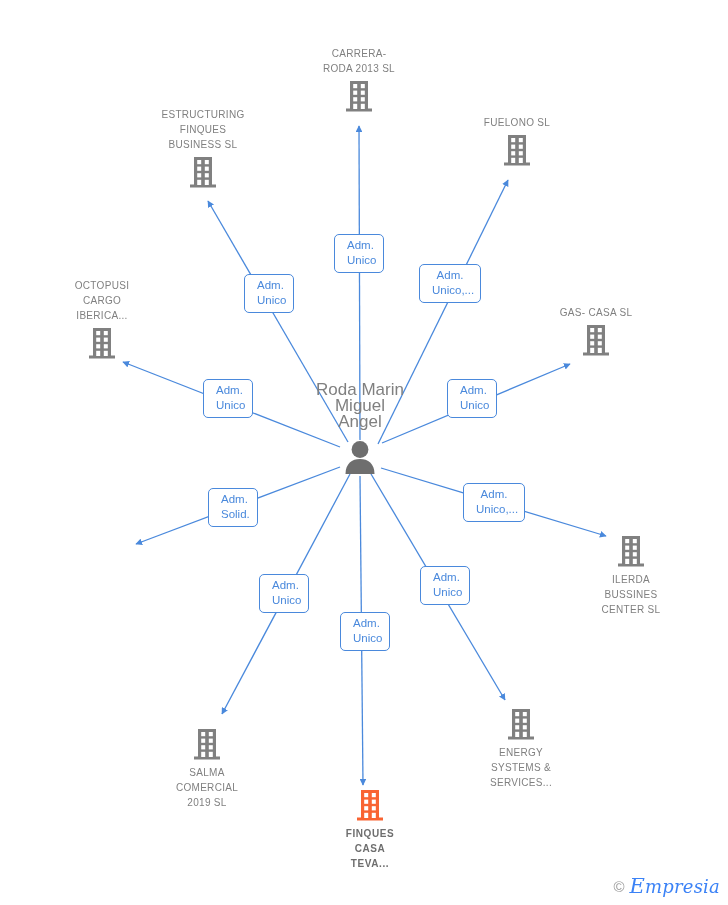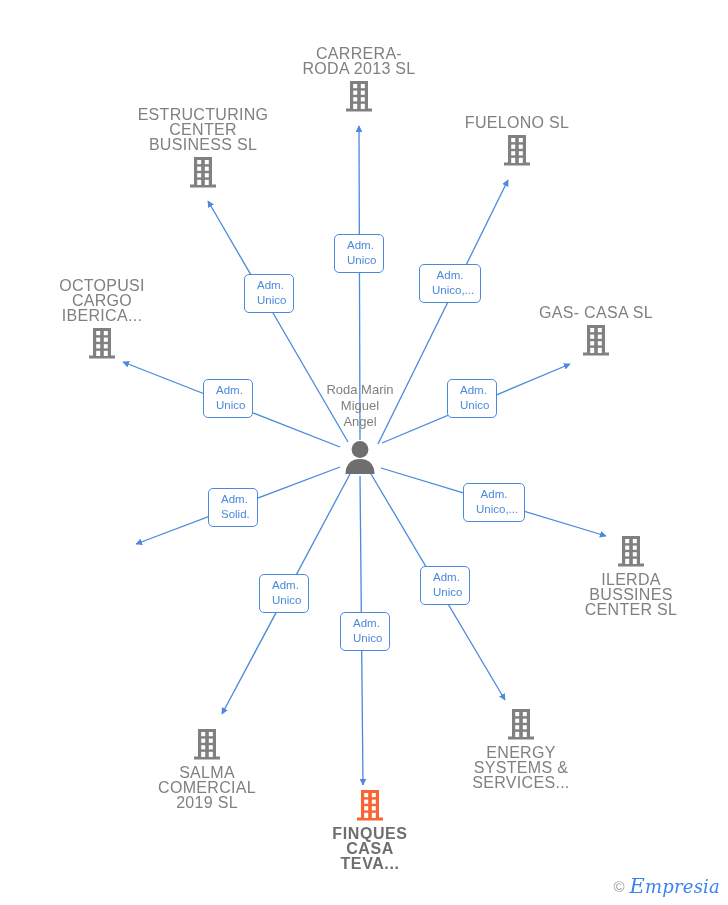--- a/index.html
+++ b/index.html
@@ -34,39 +34,39 @@
     margin-left: -75px;
     text-align: center;
     line-height: 15px;
   }
   .node .glyph {
     display: block;
     line-height: 0;
   }
   .node .caption {
     display: block;
-    font-size: 16px;
+    font-size: 10px;
     color: #808080;
     letter-spacing: .3px;
     white-space: pre-line;
   }
   .node.highlight .caption {
     color: #6e6e6e;
     font-weight: bold;
     letter-spacing: .6px;
   }
   .node.caption-top .caption { margin-bottom: 4px; }
   .node.caption-bottom .caption { margin-top: 5px; }
 
   .person-caption {
     position: absolute;
     width: 180px;
     margin-left: -90px;
     text-align: center;
-    font-size: 13px;
+    font-size: 17px;
     color: #808080;
     line-height: 16px;
     white-space: pre-line;
   }
 
   
   .edge-label {
     position: absolute;
     box-sizing: border-box;
     background: #ffffff;
@@ -154,21 +154,21 @@
         <rect x="9.2" y="17.2" width="4" height="4.2" fill="#fff"></rect>
         <rect x="16.8" y="17.2" width="4" height="4.2" fill="#fff"></rect>
         <rect x="9.2" y="23.8" width="4" height="5.2" fill="#fff"></rect>
         <rect x="16.8" y="23.8" width="4" height="5.2" fill="#fff"></rect>
       </svg>
     </span>
   </div>
 
   <div class="node caption-top" style="left:203px; top:107px;">
     <span class="caption">ESTRUCTURING
-CENTER
+FINQUES
 BUSINESS SL</span>
     <span class="glyph">
       <svg width="30" height="32" viewBox="0 0 30 32" xmlns="http://www.w3.org/2000/svg">
         <rect x="6" y="1" width="18" height="28" fill="#808080"></rect>
         <rect x="2" y="28.5" width="26" height="3" fill="#808080"></rect>
         <rect x="9.2" y="4" width="4" height="4.2" fill="#fff"></rect>
           <rect x="16.8" y="4" width="4" height="4.2" fill="#fff"></rect>
         <rect x="9.2" y="10.6" width="4" height="4.2" fill="#fff"></rect>
           <rect x="16.8" y="10.6" width="4" height="4.2" fill="#fff"></rect>
         <rect x="9.2" y="17.2" width="4" height="4.2" fill="#fff"></rect>

